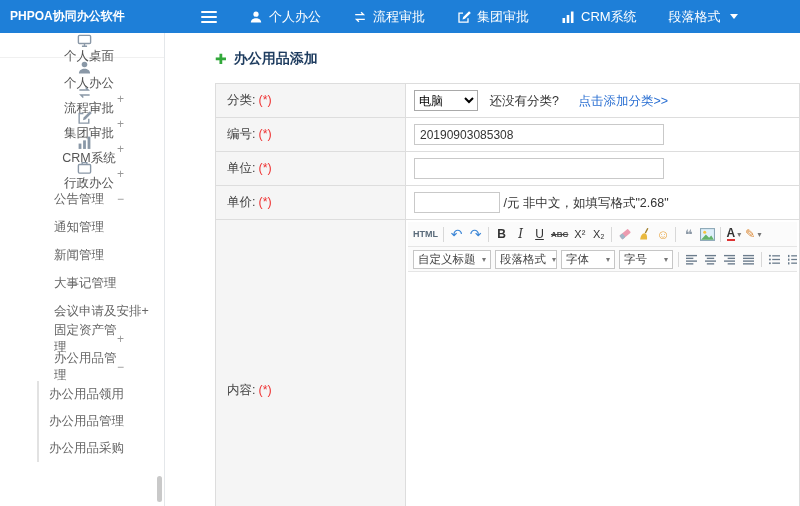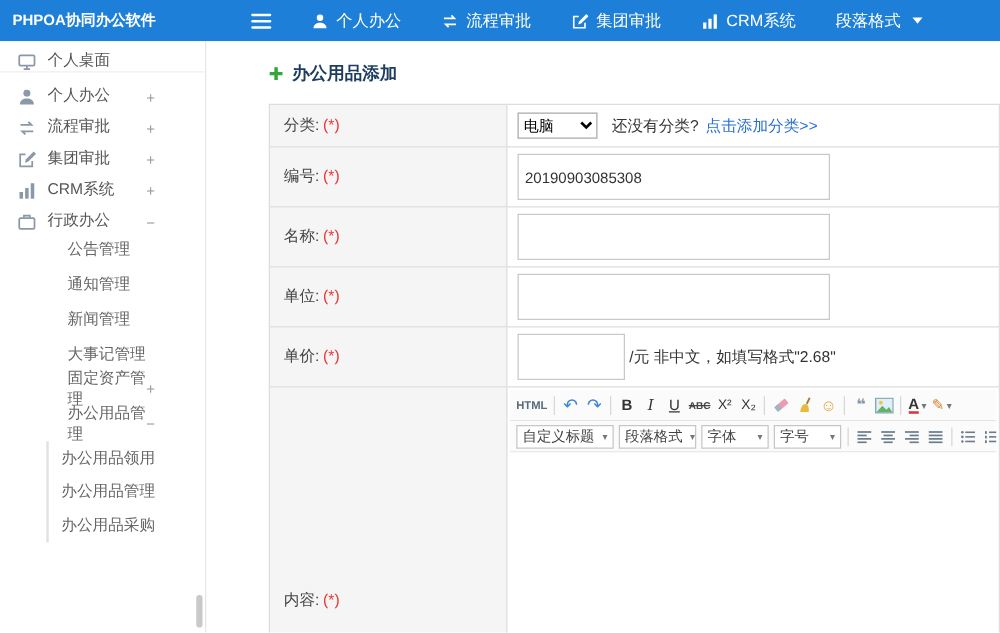--- a/index.html
+++ b/index.html
@@ -15,42 +15,42 @@
   .hamburger { margin-left:32px; display:flex; flex-direction:column; gap:3px; cursor:pointer; padding:4px; }
   .hamburger i { width:16px; height:2px; background:#fff; border-radius:1px; display:block; }
   .topnav { display:flex; margin-left:12px; height:33px; }
   .nav-item { display:flex; align-items:center; gap:6px; padding:0 16px; font-size:13px; cursor:pointer; white-space:nowrap; }
   .ni { width:14px; height:14px; color:#fff; }
   .caret-down { width:0; height:0; border-left:4px solid transparent; border-right:4px solid transparent; border-top:5px solid #fff; margin-left:3px; }
   
   .page { display:flex; height:473px; }
   
   .sidebar { width:165px; flex-shrink:0; background:#fff; border-right:1px solid #e4e7ea; position:relative; overflow:hidden; }
-  .side-item { display:flex; align-items:flex-end; height:25px; padding-left:14px; color:#555; font-size:12.5px; cursor:pointer; }
+  .side-item { display:flex; align-items:center; height:25px; padding-left:14px; color:#555; font-size:12.5px; cursor:pointer;flex-direction:column; }
   .side-item.first { border-bottom:1px solid #f0f0f0; margin-bottom:2px; }
   .sicon { width:15px; height:15px; margin-right:9px; color:#8a98a7; flex-shrink:0; }
   .expander { margin-left:auto; margin-right:40px; color:#999; font-size:12px; cursor:pointer; }
   .sub-item { display:flex; align-items:center; height:28px; padding-left:54px; color:#666; font-size:12.5px; cursor:pointer; }
   .third-group { margin-left:37px; border-left:2px solid #e2e2e2; }
   .third-item { height:27px; line-height:27px; padding-left:10px; color:#666; font-size:12.5px; cursor:pointer; }
   .scroll-thumb { position:absolute; right:2px; bottom:4px; width:5px; height:26px; background:#c9c9c9; border-radius:3px; cursor:pointer; }
   
   .main { flex:1; padding:17px 0 0 50px; background:#fff; }
   .page-title { display:flex; align-items:center; gap:7px; font-size:14px; font-weight:bold; color:#1e3c5f; }
   .plus-ic { color:#31a83a; font-size:14px; font-weight:bold; }
   table.form { border-collapse:collapse; margin-top:15px; width:585px; table-layout:fixed; }
   table.form td { border:1px solid #ddd; font-size:12.5px; }
   td.lbl { width:190px; background:#f5f5f5; padding-left:11px; height:34px; color:#444; }
   td.val { padding:5px 8px; background:#fff; }
   .req { color:#e33; margin-left:3px; }
-  input.txt { width:250px; height:37px; border:1px solid #c9c9c9; padding:1px 5px; font-size:12px; font-family:inherit; color:#333; }
+  input.txt { width:250px; height:21px; border:1px solid #c9c9c9; padding:1px 5px; font-size:12px; font-family:inherit; color:#333; }
   input.short { width:86px; }
   select.cat { font-size:12px; height:21px; border:1px solid #a9a9a9; background:#fff; width:64px; }
   .hint { margin-left:8px; color:#333; }
-  a.addlink { color:#2a6fd2; text-decoration:none; cursor:pointer; margin-left:2px; }
+  a.addlink { color:#2a6fd2; text-decoration:none; cursor:pointer; margin-left:16px; }
   td.lbl-content { vertical-align:middle; height:338px; }
   td.editor-cell { padding:2px; vertical-align:top; }
   
   .tb { display:flex; align-items:center; background:#fbfbfb; border-bottom:1px solid #e5e5e5; padding:0 3px; height:25px; overflow:hidden; white-space:nowrap; }
   .tbtn { min-width:19px; height:20px; display:inline-flex; align-items:center; justify-content:center; border:1px solid transparent; border-radius:2px; cursor:pointer; font-size:12px; color:#333; padding:0 1px; }
   .sep { width:1px; height:15px; background:#d8d8d8; margin:0 3px; flex-shrink:0; }
   .t-html { font-size:9px; font-weight:bold; color:#5a6b7a; }
   .t-arrow { color:#3c86d6; font-size:14px; }
   .t-b { font-weight:bold; }
   .t-i { font-style:italic; font-family:"DejaVu Serif","Liberation Serif",serif; }
@@ -190,20 +190,23 @@
     <div class="sub-item">
       <span>通知管理</span>
     </div>
     <div class="sub-item">
       <span>新闻管理</span>
     </div>
     <div class="sub-item">
       <span>大事记管理</span>
     </div>
     <div class="sub-item">
+      <span>会议申请及安排+</span>
+    </div>
+    <div class="sub-item">
       <span>固定资产管理</span>
       <span class="expander">+</span>
     </div>
     <div class="sub-item">
       <span>办公用品管理</span>
       <span class="expander">−</span>
     </div>
 
     <div class="third-group">
       <div class="third-item">
@@ -244,28 +247,20 @@
 
       <tr>
         <td class="lbl">
           <span>编号:</span><span class="req">(*)</span>
         </td>
         <td class="val">
           <input class="txt" type="text" value="20190903085308" style="">
         </td>
       </tr>
 
-      <tr>
-        <td class="lbl">
-          <span>名称:</span><span class="req">(*)</span>
-        </td>
-        <td class="val">
-          <input class="txt" type="text" value="" style="">
-        </td>
-      </tr>
 
 
       <tr>
         <td class="lbl">
           <span>单位:</span><span class="req">(*)</span>
         </td>
         <td class="val">
           <input class="txt" type="text" value="" style="">
         </td>
       </tr>

